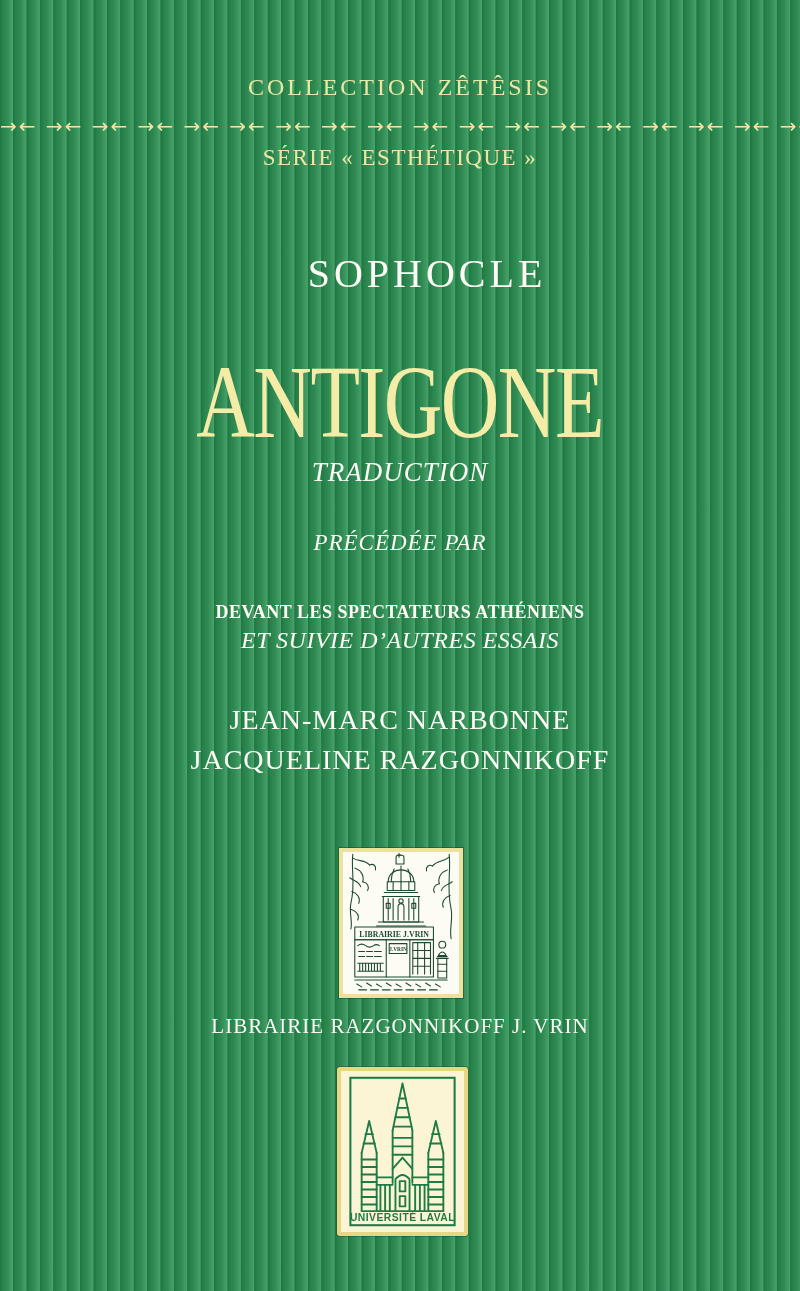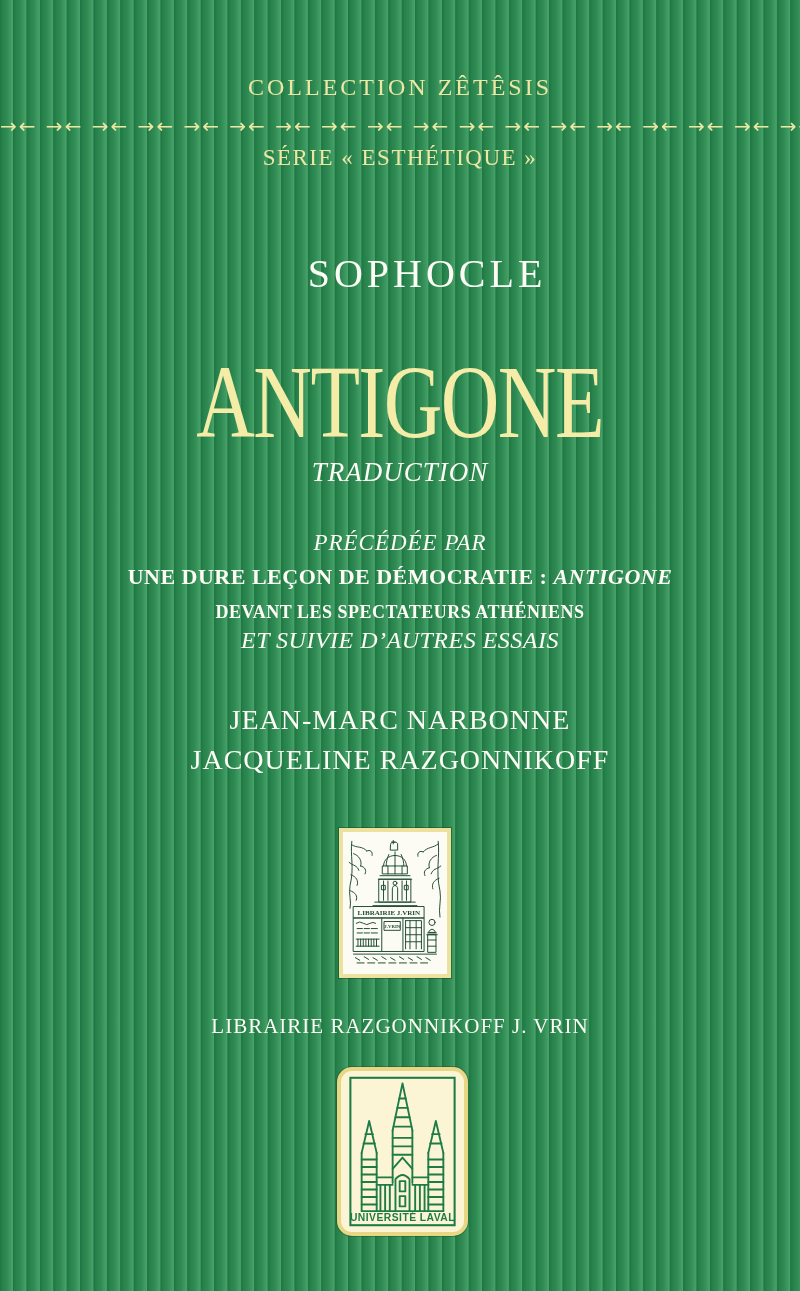--- a/index.html
+++ b/index.html
@@ -32,30 +32,30 @@
   .traduction{top:458px;font-size:27px;font-style:italic;letter-spacing:1px;}
   .precedee{top:531px;font-size:23px;font-style:italic;letter-spacing:1px;}
   .sub1{top:565px;font-size:22px;font-weight:bold;letter-spacing:0.5px;}
   .sub1 .it{font-style:italic;}
   .sub2{top:603px;font-size:18px;font-weight:bold;letter-spacing:0.5px;}
   .sub3{top:628px;font-size:24px;font-style:italic;letter-spacing:0.5px;}
   .author1{top:705px;font-size:28px;letter-spacing:1px;}
   .author2{top:745px;font-size:28px;letter-spacing:1px;}
   .publisher{top:1015px;font-size:21px;letter-spacing:1px;}
   .vrin-box{
-    position:absolute;left:339px;top:828px;width:112px;height:150px;
+    position:absolute;left:339px;top:848px;width:124px;height:150px;
     box-sizing:border-box;background:#fdfcf4;
     border:4px solid #ece29d;
     box-shadow:0 0 0 1px rgba(20,60,35,.45);
   }
   .vrin-box svg{display:block;width:100%;height:100%;}
   .laval-box{
     position:absolute;left:337px;top:1067px;width:131px;height:169px;
     box-sizing:border-box;background:#fbf5d5;
-    border:4px solid #e7d784;border-radius:15px;
+    border:4px solid #e7d784;border-radius:3px;
     box-shadow:0 0 0 1px rgba(20,60,35,.35);
   }
   .laval-box svg{display:block;width:100%;height:100%;}
   .ink{stroke:#1d4a2f;fill:none;stroke-width:1.1;stroke-linecap:round;stroke-linejoin:round;}
   .lav{stroke:#1e7b46;fill:none;stroke-width:2;stroke-linecap:round;stroke-linejoin:round;}
 </style>
 </head>
 <body>
 
 <div class="cover">
@@ -67,21 +67,20 @@
   <div class="line cream series">SÉRIE « ESTHÉTIQUE »</div>
 
   <div class="line white sophocle">SOPHOCLE</div>
 
   <div class="line antigone"><span class="squeeze">ANTIGONE</span></div>
 
   <div class="line white traduction">TRADUCTION</div>
 
   <div class="line white precedee">PRÉCÉDÉE PAR</div>
 
-  <div class="line white sub1"><span>UNE DURE LEÇON DE DÉMOCRATIE : </span><span class="it">ANTIGONE</span></div>
 
   <div class="line white sub2">DEVANT LES SPECTATEURS ATHÉNIENS</div>
 
   <div class="line white sub3">ET SUIVIE D’AUTRES ESSAIS</div>
 
   <div class="line white author1">JEAN-MARC NARBONNE</div>
 
   <div class="line white author2">JACQUELINE RAZGONNIKOFF</div>
 
   <div class="vrin-box">

